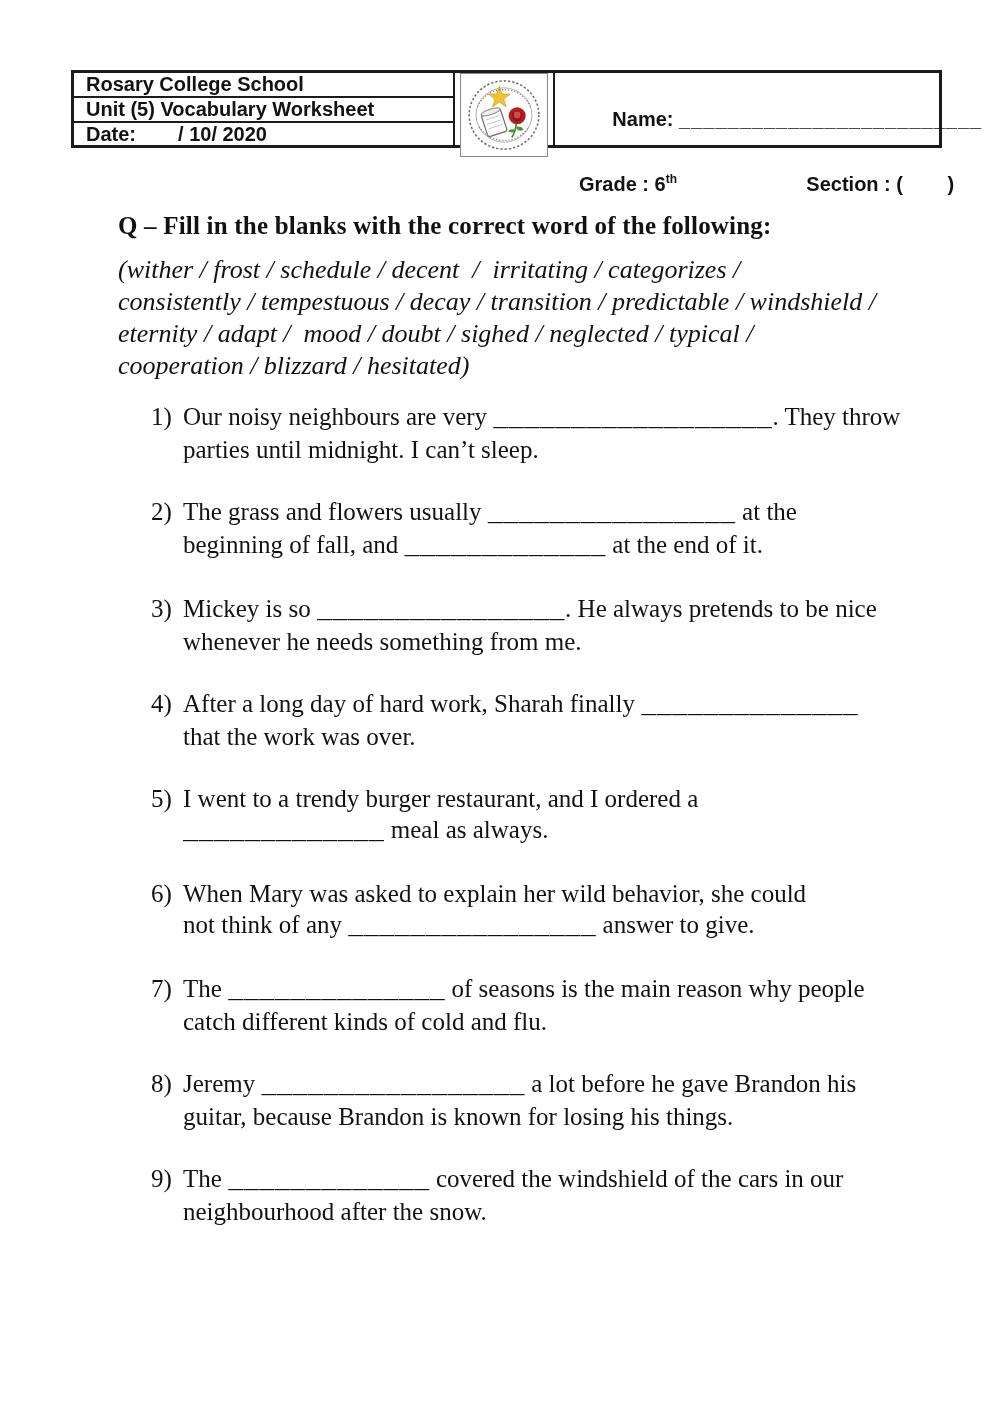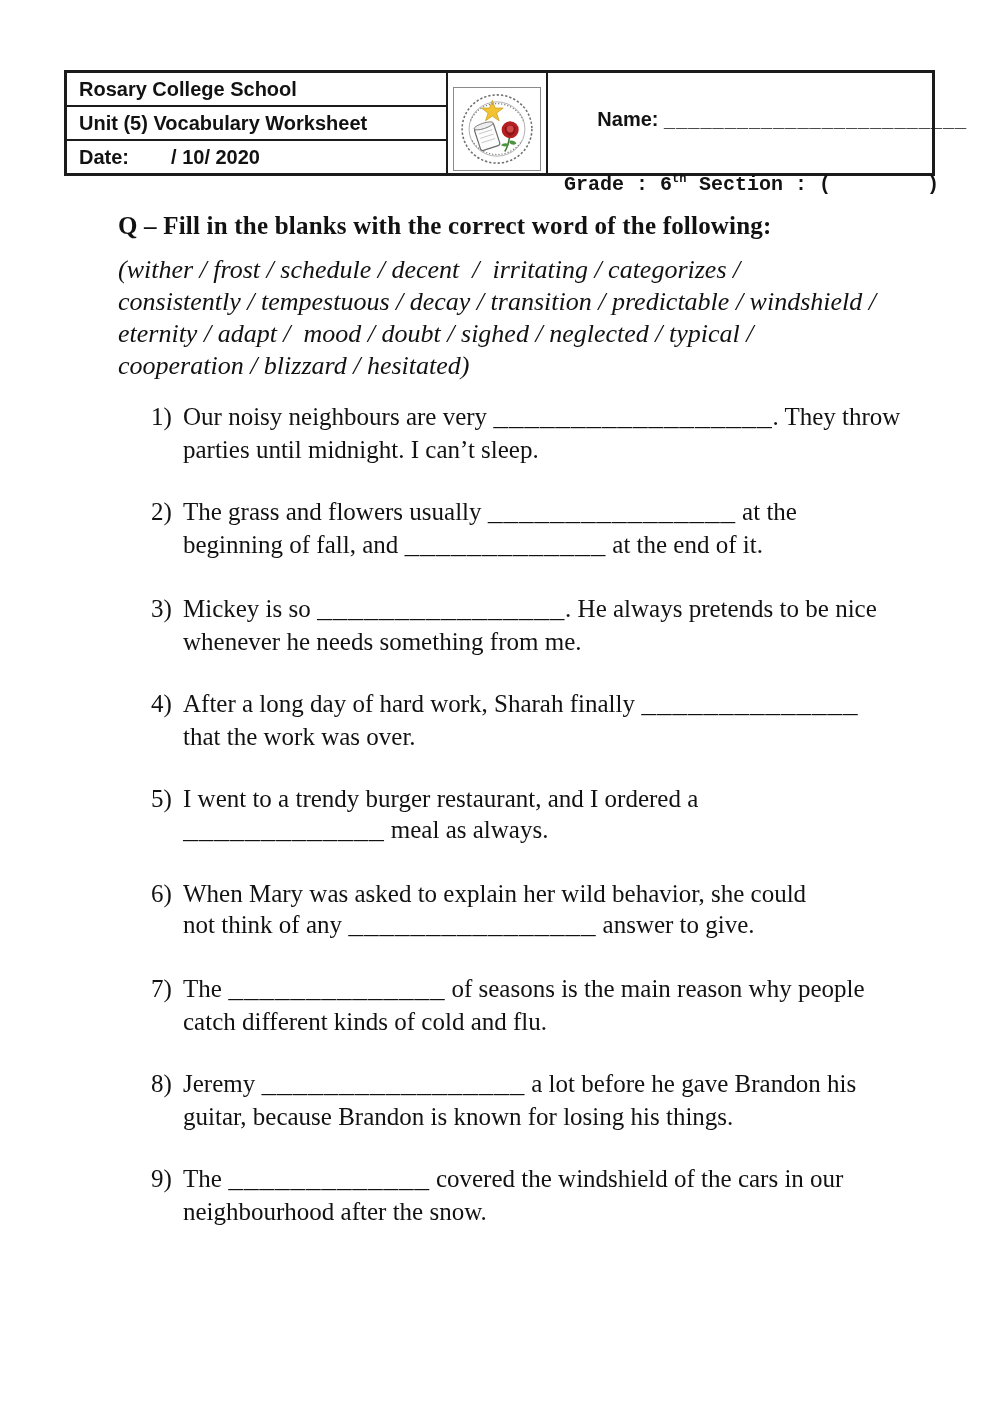--- a/index.html
+++ b/index.html
@@ -9,24 +9,24 @@
     background: #ffffff;
     position: relative;
     font-family: "Liberation Serif", serif;
     color: #121212;
     overflow: hidden;
   }
 
   
   .header {
     position: absolute;
-    left: 64px;
+    left: 71px;
     top: 70px;
     width: 871px;
-    height: 106px;
+    height: 78px;
     border: 3px solid #1b1b1b;
     box-sizing: border-box;
     display: flex;
     font-family: "Liberation Sans", sans-serif;
     font-weight: bold;
     background: #fff;
   }
   .header-left {
     width: 381px;
     flex: none;
@@ -67,28 +67,28 @@
     justify-content: center;
     margin-top: 12px;
     background: #fff;
   }
 
   .header-right {
     flex: 1;
     box-sizing: border-box;
     padding: 12px 16px 0 16px;
     font-size: 20px;
+    margin-left: 8px;
   }
   .name-row { white-space: pre; }
   .name-line { letter-spacing: 1px; }
   .grade-row {
     margin-top: 18px;
     display: flex;
     align-items: baseline;
-    font-family: Liberation Mono, monospace;
   }
   .grade-part sup { font-size: 12px; }
   .section-part {
     margin-left: auto;
     margin-right: 28px;
     white-space: pre;
   }
 
   
   .content {

